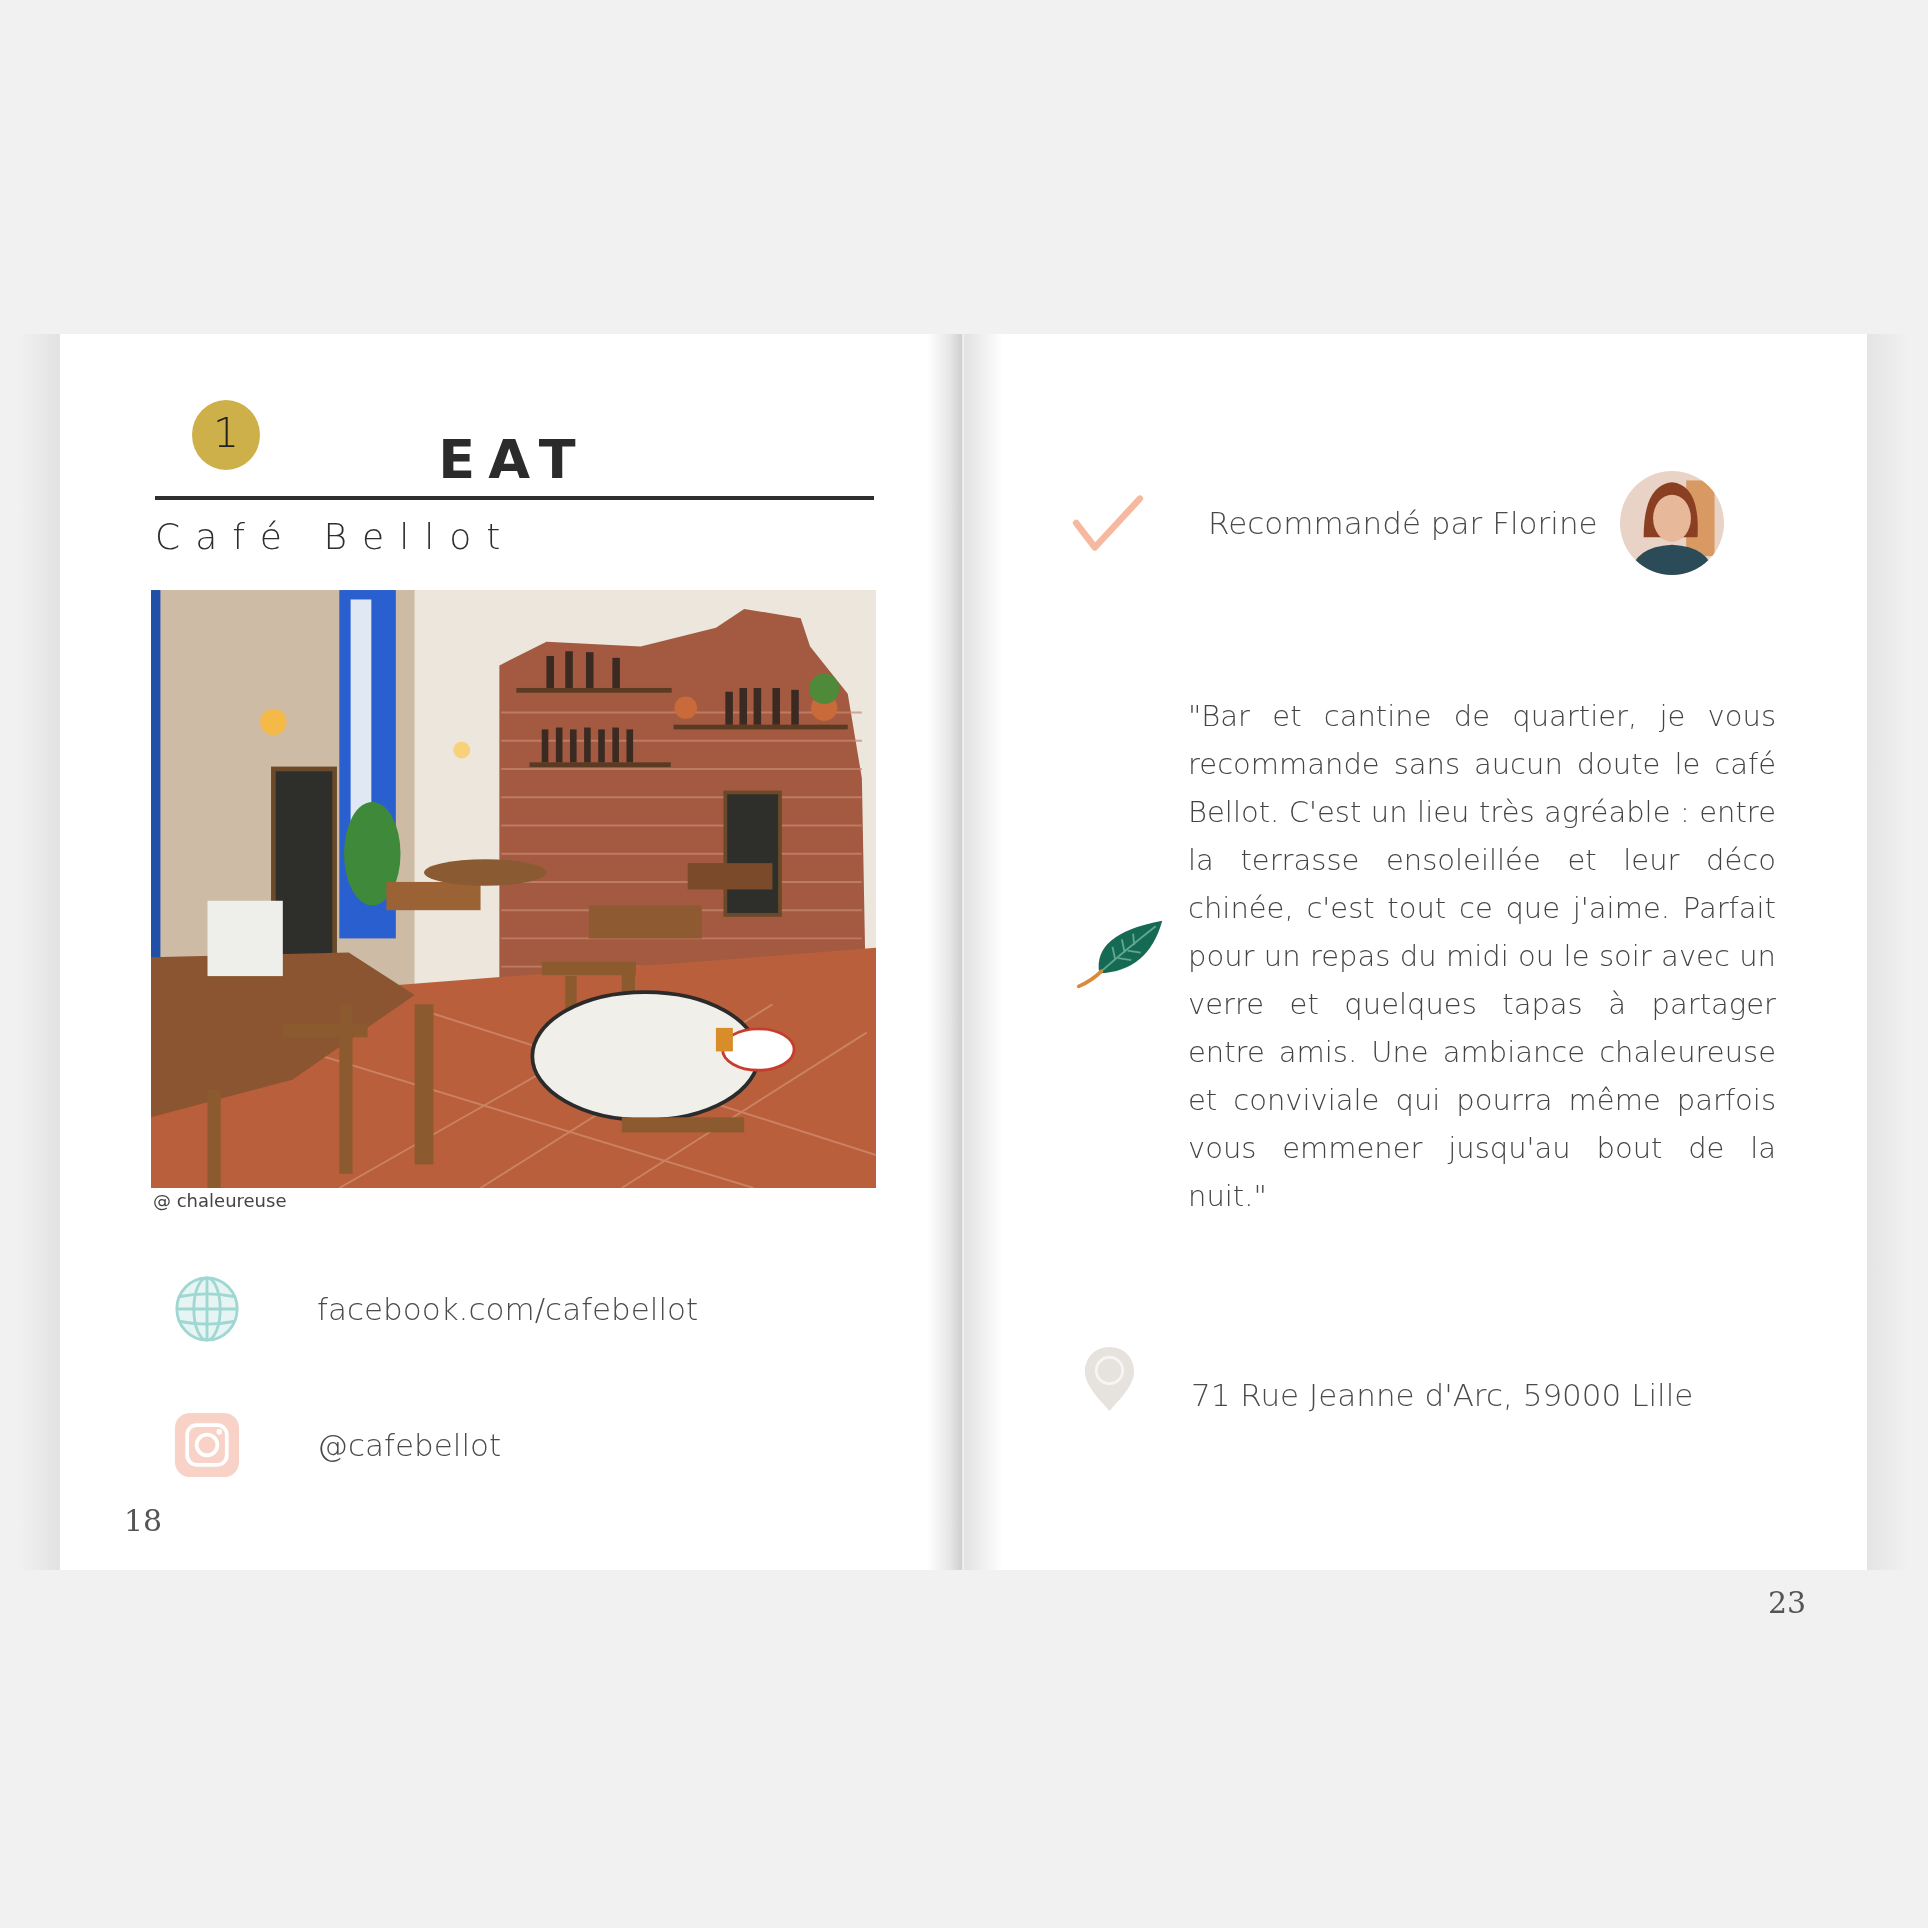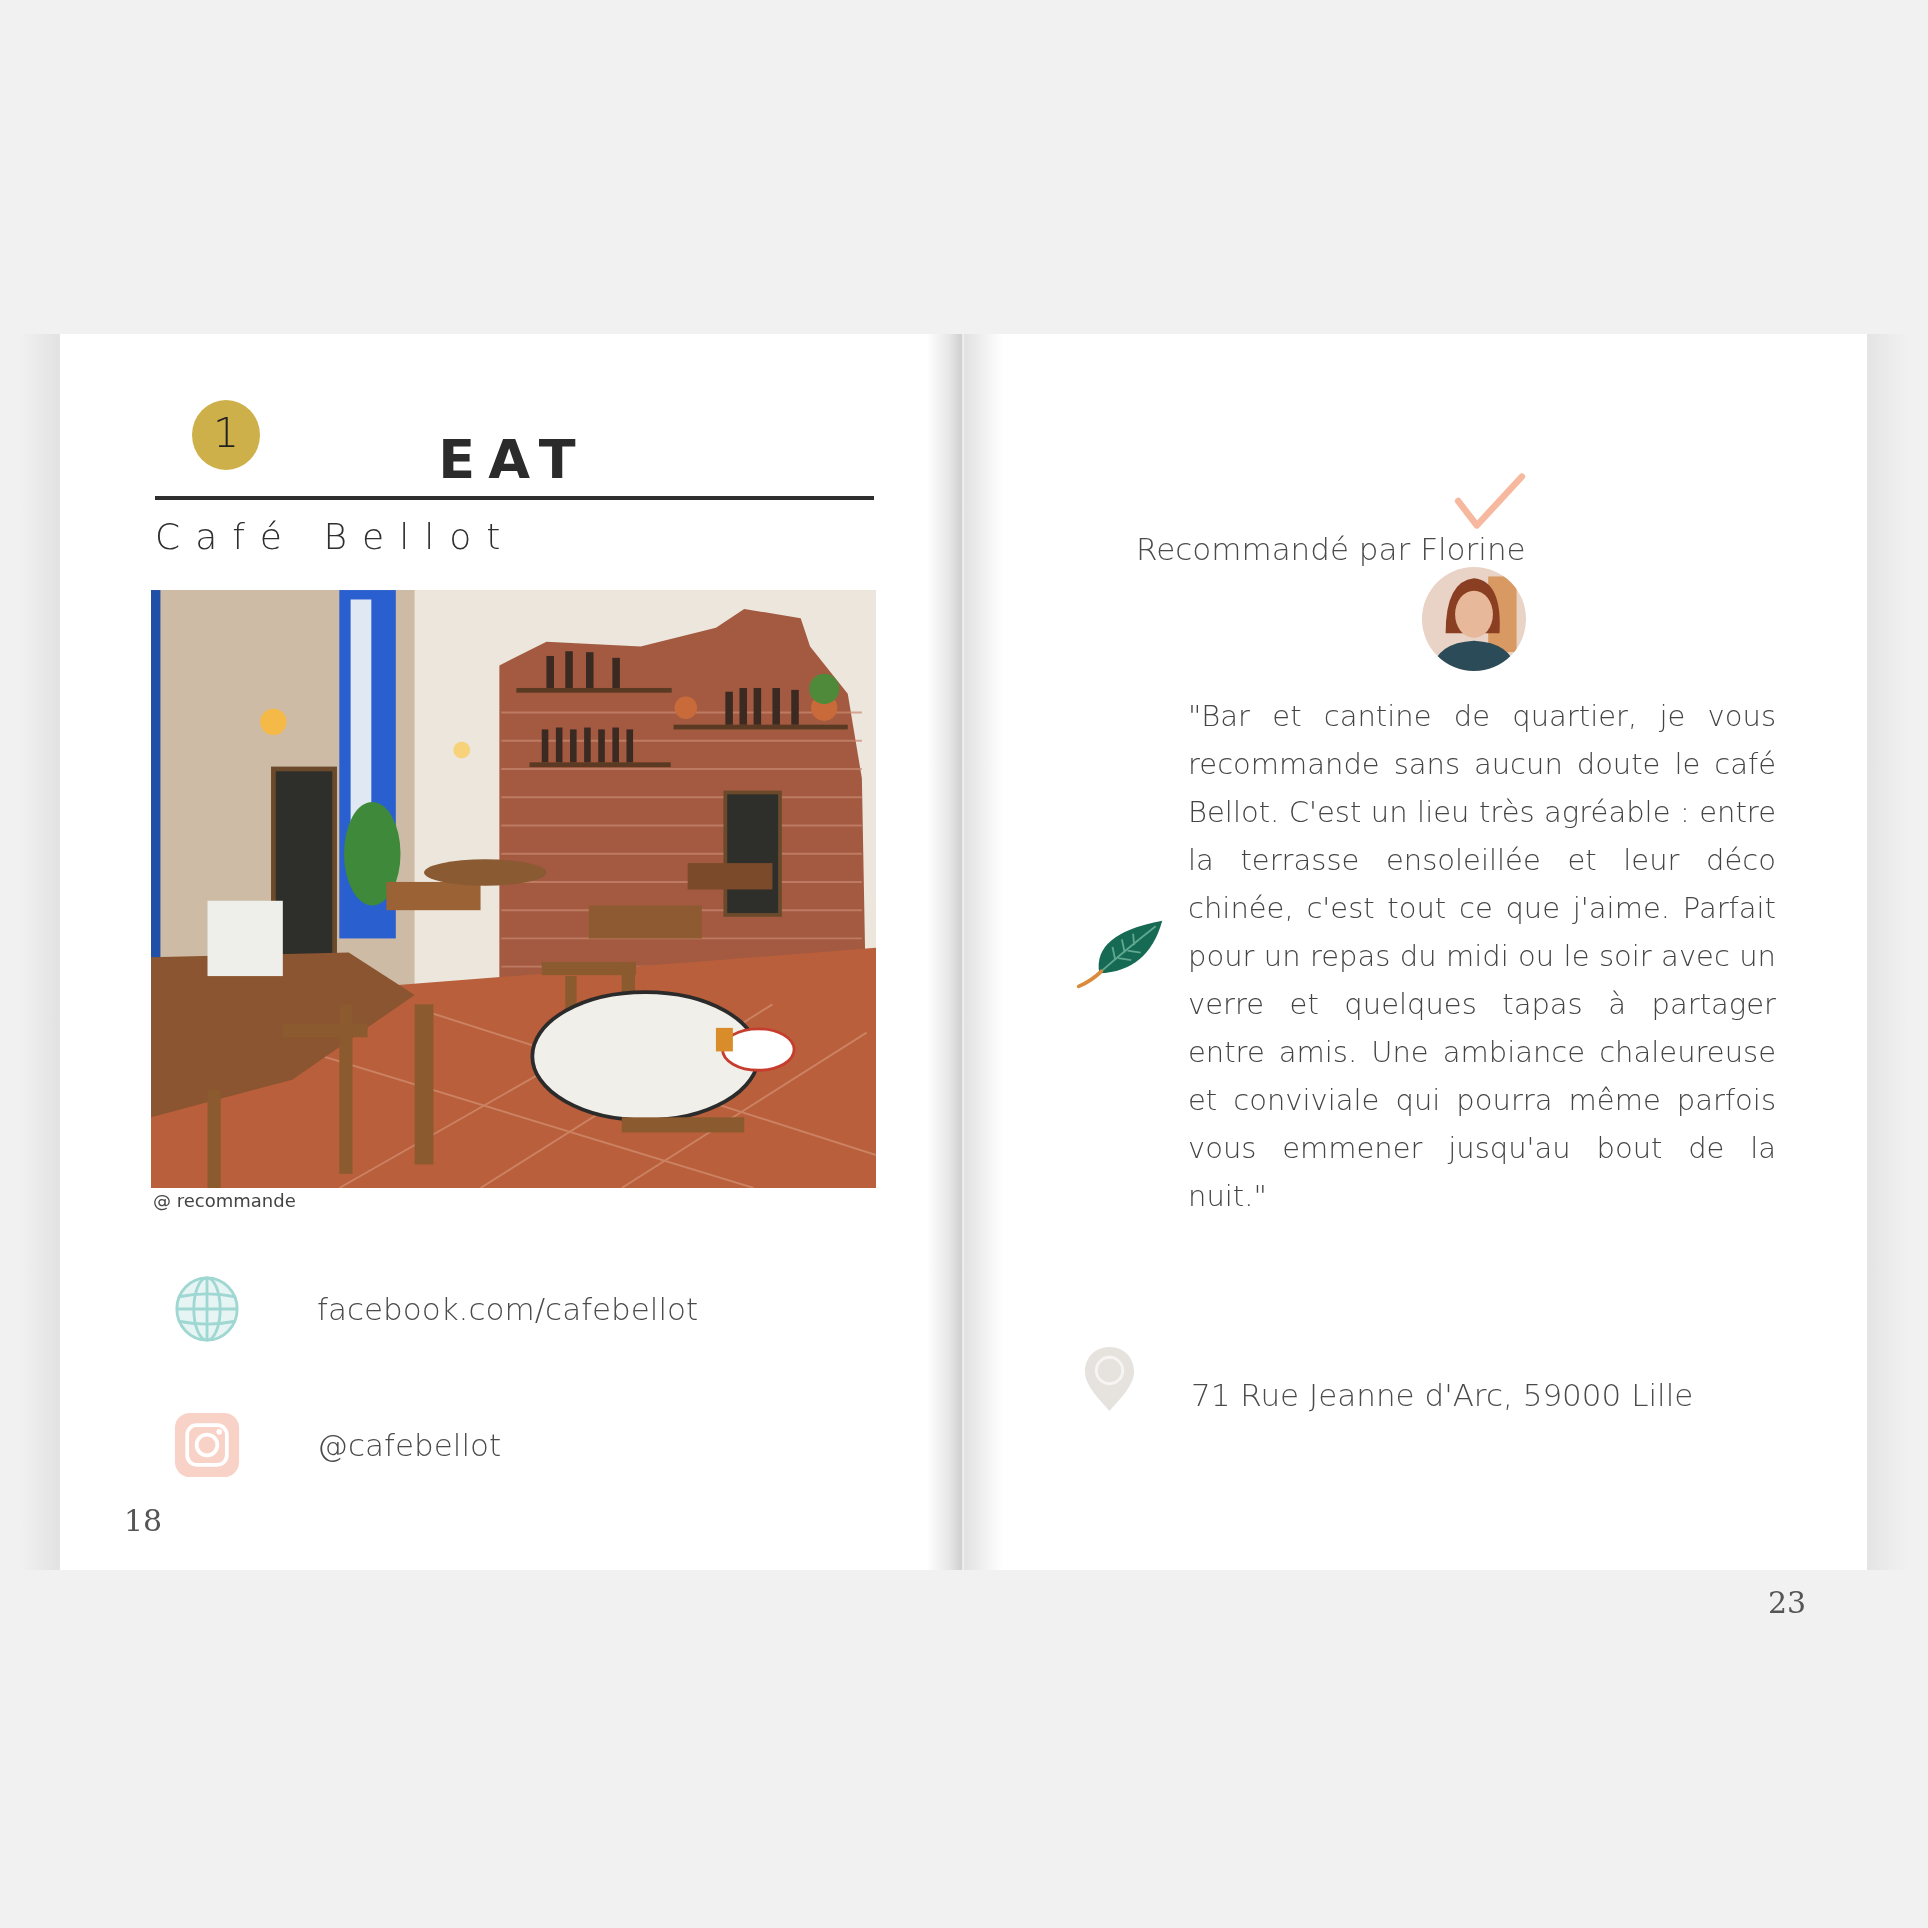--- a/index.html
+++ b/index.html
@@ -34,21 +34,21 @@
   .photo { position:absolute; left:151px; top:590px; width:725px; height:598px; overflow:hidden;
     background:#c8b29a; }
   .photo-credit { position:absolute; left:153px; top:1190px; font-size:18px; color:#444; }
 
   .contact-row { position:absolute; left:174px; height:66px; display:flex; align-items:center;gap:32px; }
   .contact-row .icon { width:66px; height:66px; margin-right:45px; }
   .contact-row .txt { font-size:31px; color:#4a4a4a; font-weight:300; }
   .page-num { position:absolute; font-family:"DejaVu Serif", serif; font-size:30px; color:#555; }
 
   
-  .rec-row { position:absolute; left:1072px; top:471px; display:flex; align-items:flex-end;flex-direction:column; }
+  .rec-row { position:absolute; left:1072px; top:471px; display:flex; align-items:center; }
   .rec-text { font-size:31px; color:#4a4a4a; margin-left:64px; font-weight:300; }
   .avatar { width:104px; height:104px; border-radius:50%; margin-left:22.6px; overflow:hidden; }
   .quote { position:absolute; left:1188px; top:692px; width:588px; font-size:29px; line-height:48px;
     text-align:justify; color:#444; font-weight:300; }
   .leaf { position:absolute; left:1073px; top:915px; width:94px; height:77px; }
   .addr-row { position:absolute; left:1083px; top:1345px; display:flex; align-items:flex-end; }
   .addr-row .txt { font-size:31px; color:#4a4a4a; margin-left:55px; font-weight:300; }
 </style>
 </head>
 <body>
@@ -150,21 +150,21 @@
       </g>
 
       <ellipse cx="525" cy="495" rx="120" ry="68" fill="#f1efe9" stroke="#2b2b2b" stroke-width="4"></ellipse>
       <ellipse cx="645" cy="488" rx="38" ry="22" fill="#ffffff" stroke="#c63d2e" stroke-width="3"></ellipse>
       <rect x="600" y="465" width="18" height="25" fill="#d98d2a"></rect>
       <rect x="500" y="560" width="130" height="16" fill="#8b5a2e"></rect>
 
       <rect x="60" y="330" width="80" height="80" fill="#eeeeea"></rect>
     </svg>
   </div>
-  <div class="photo-credit">@ recommande</div>
+  <div class="photo-credit">@ chaleureuse</div>
 
   <div class="contact-row" style="top:1276px;">
     <svg class="icon" viewBox="0 0 70 70">
       <ellipse cx="35" cy="35" rx="32" ry="33" fill="#e6f4f3" stroke="#9fd7d2" stroke-width="3"></ellipse>
       <ellipse cx="35" cy="35" rx="14" ry="33" fill="none" stroke="#9fd7d2" stroke-width="3"></ellipse>
       <line x1="35" y1="2" x2="35" y2="68" stroke="#9fd7d2" stroke-width="3"></line>
       <path d="M5 22 Q35 16 65 22" fill="none" stroke="#9fd7d2" stroke-width="3"></path>
       <line x1="3" y1="35" x2="67" y2="35" stroke="#9fd7d2" stroke-width="3"></line>
       <path d="M5 48 Q35 54 65 48" fill="none" stroke="#9fd7d2" stroke-width="3"></path>
     </svg>

